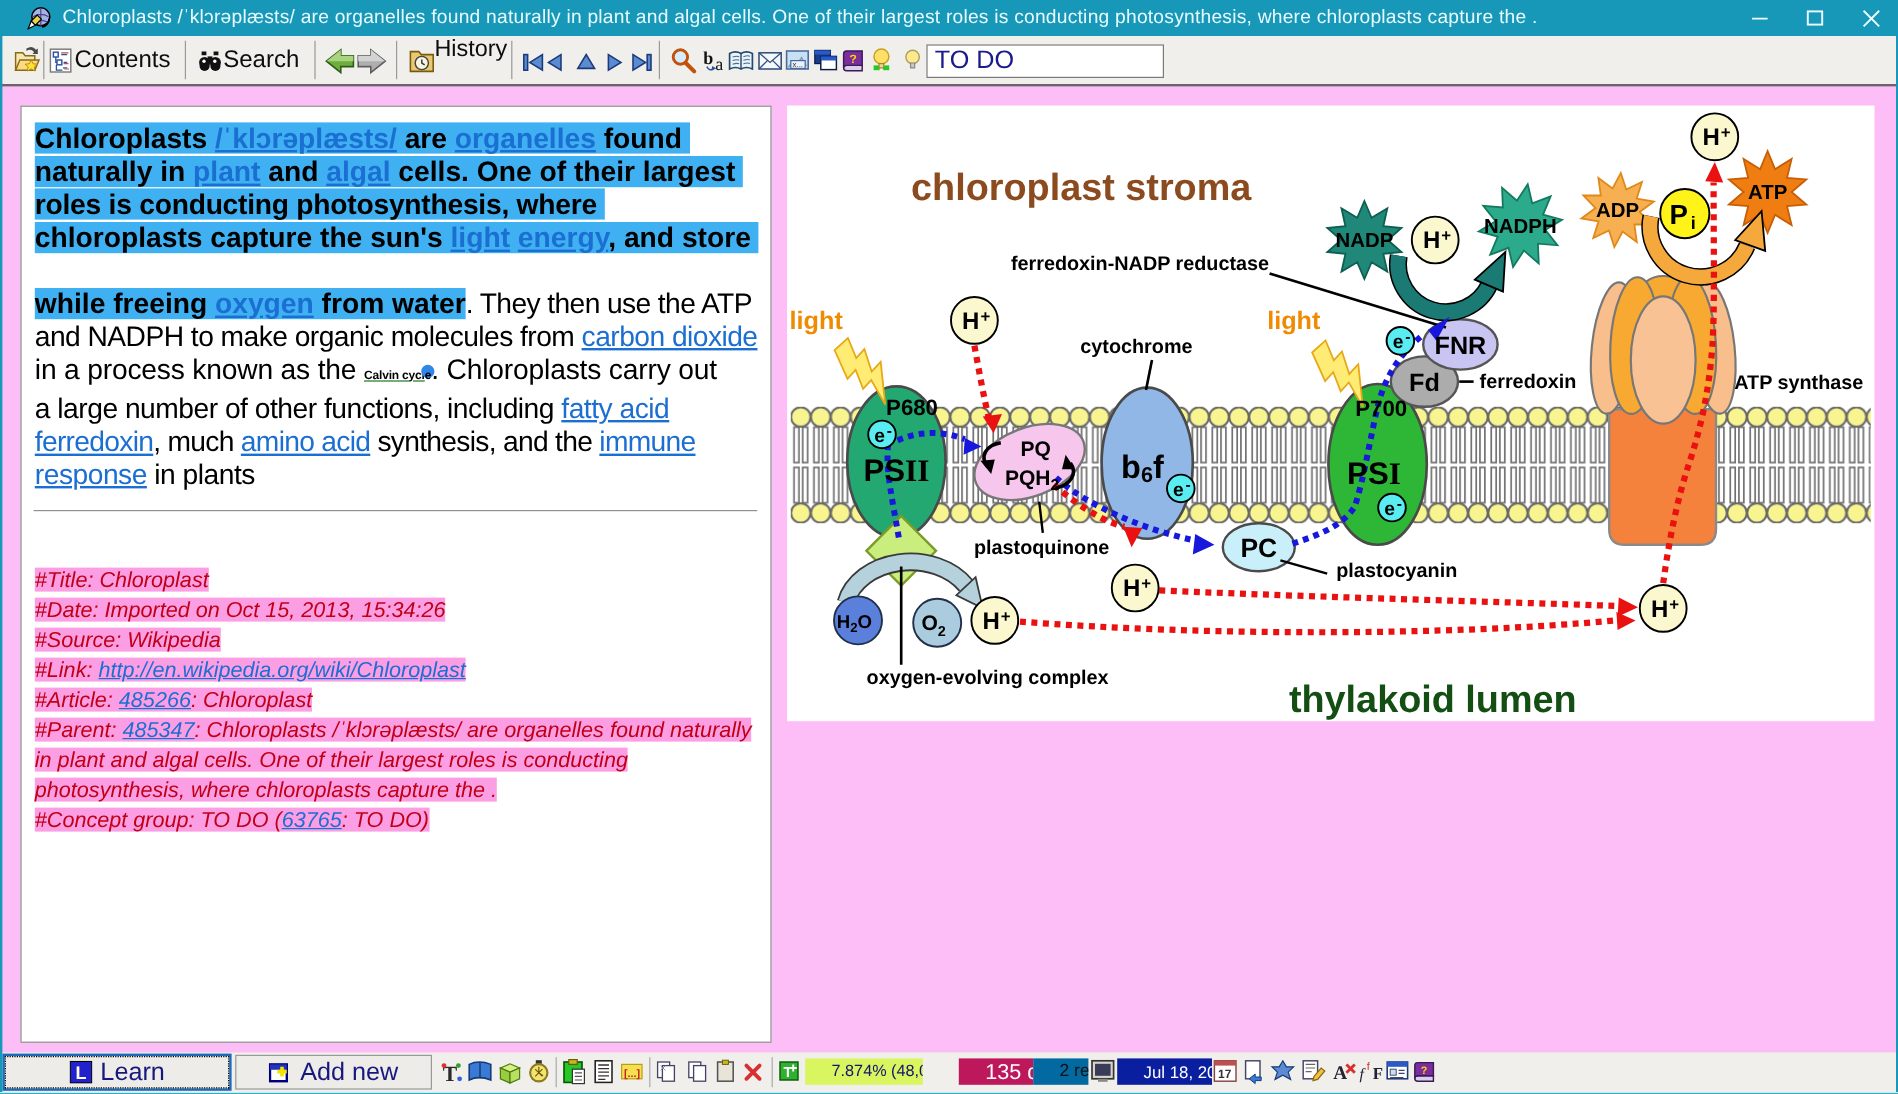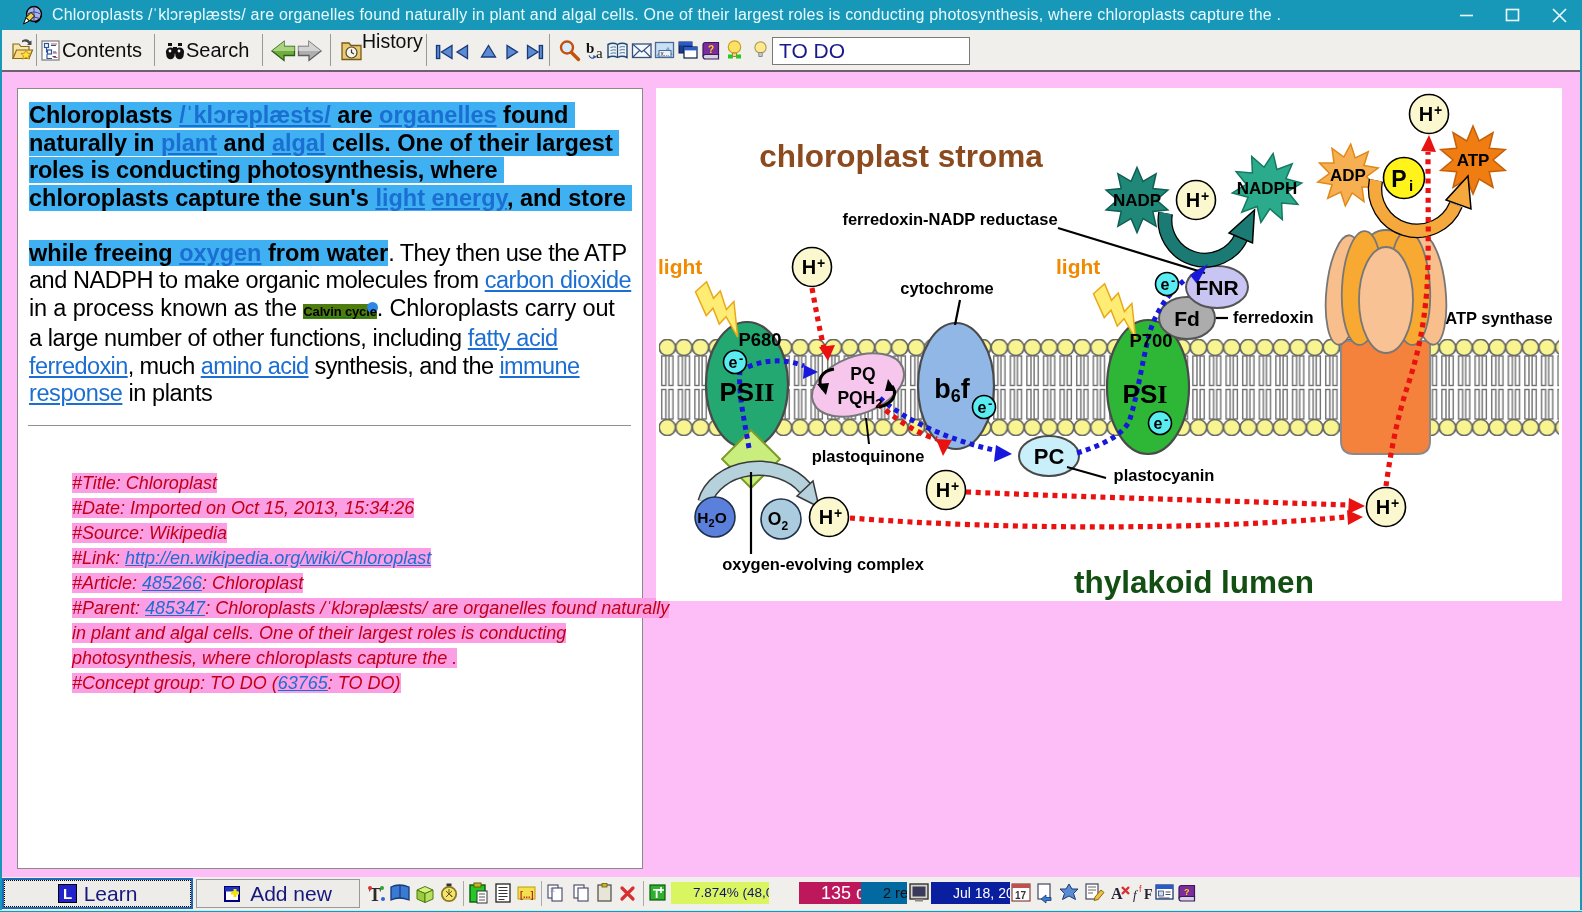--- a/index.html
+++ b/index.html
@@ -12,24 +12,24 @@
 .winbtn { position:absolute; top:0; height:30px; width:46px; color:#EFFDFF; }
 
 #toolbar { position:absolute; left:0; top:30px; width:1582px; height:42px; background:#F0EFEC; border-bottom:2px solid #6F5F6F; }
 .tbtext { position:absolute; top:9px; font-size:20px; color:#0d0d0d; }
 .tbsep { position:absolute; top:4px; width:1px; height:32px; background:#999; }
 
 #leftpanel { position:absolute; left:17px; top:88px; width:626px; height:781px; background:#fff; border:1.5px solid #8a8a8a; }
 #article { position:absolute; left:29px; top:102px; font-size:23.5px; line-height:27.5px; color:#000; white-space:nowrap; }
 #article a, #meta a { color:#1C6FD2; text-decoration:underline; }
 .hl { background:#3FB0F2; }
-#article a.cv { font-size:13px; font-weight:bold; background:#4d7c0f; color:#000; text-decoration:underline; text-decoration-color:#1C7A20; }
+#article a.cv { font-size:10px; font-weight:bold; background:#ffffff; color:#000; text-decoration:underline; text-decoration-color:#1C7A20; }
 #hrline { position:absolute; left:28px; top:425px; width:603px; height:1px; background:#909090; }
 #meta { position:absolute; left:29px; top:471px; font-size:18px; font-style:italic; line-height:25px; color:#C00016; white-space:nowrap; }
-.mh { background:#FC9EE3;margin-left:43px; }
+.mh { background:#FC9EE3; }
 #diagram { position:absolute; left:656px; top:88px; width:906px; height:513px; background:#fff; }
 
 #bottombar { position:absolute; left:0; top:877px; width:1582px; height:33px; background:#F0EFEC; }
 #learnbtn { position:absolute; left:2px; top:1px; width:191px; height:31px; background:#EDECE9; border:2px solid #1C6AB8; }
 #learninner { position:absolute; left:0px; top:0px; width:187px; height:27px; border:1px dotted #000; display:flex; align-items:center; justify-content:center; gap:7px; }
 #addbtn { position:absolute; left:196px; top:2px; width:164px; height:29px; background:#EDECE9; border:1px solid #999; display:flex; align-items:center; justify-content:center; gap:7px; }
 .btntext { font-size:21px; color:#17177D; }
 .badge { position:absolute; top:5px; height:22px; font-size:15px; line-height:22px; white-space:nowrap; overflow:hidden;padding-left:22px; }
 
 #frameL { position:absolute; left:0; top:30px; width:2px; height:882px; background:#1898B8; }

